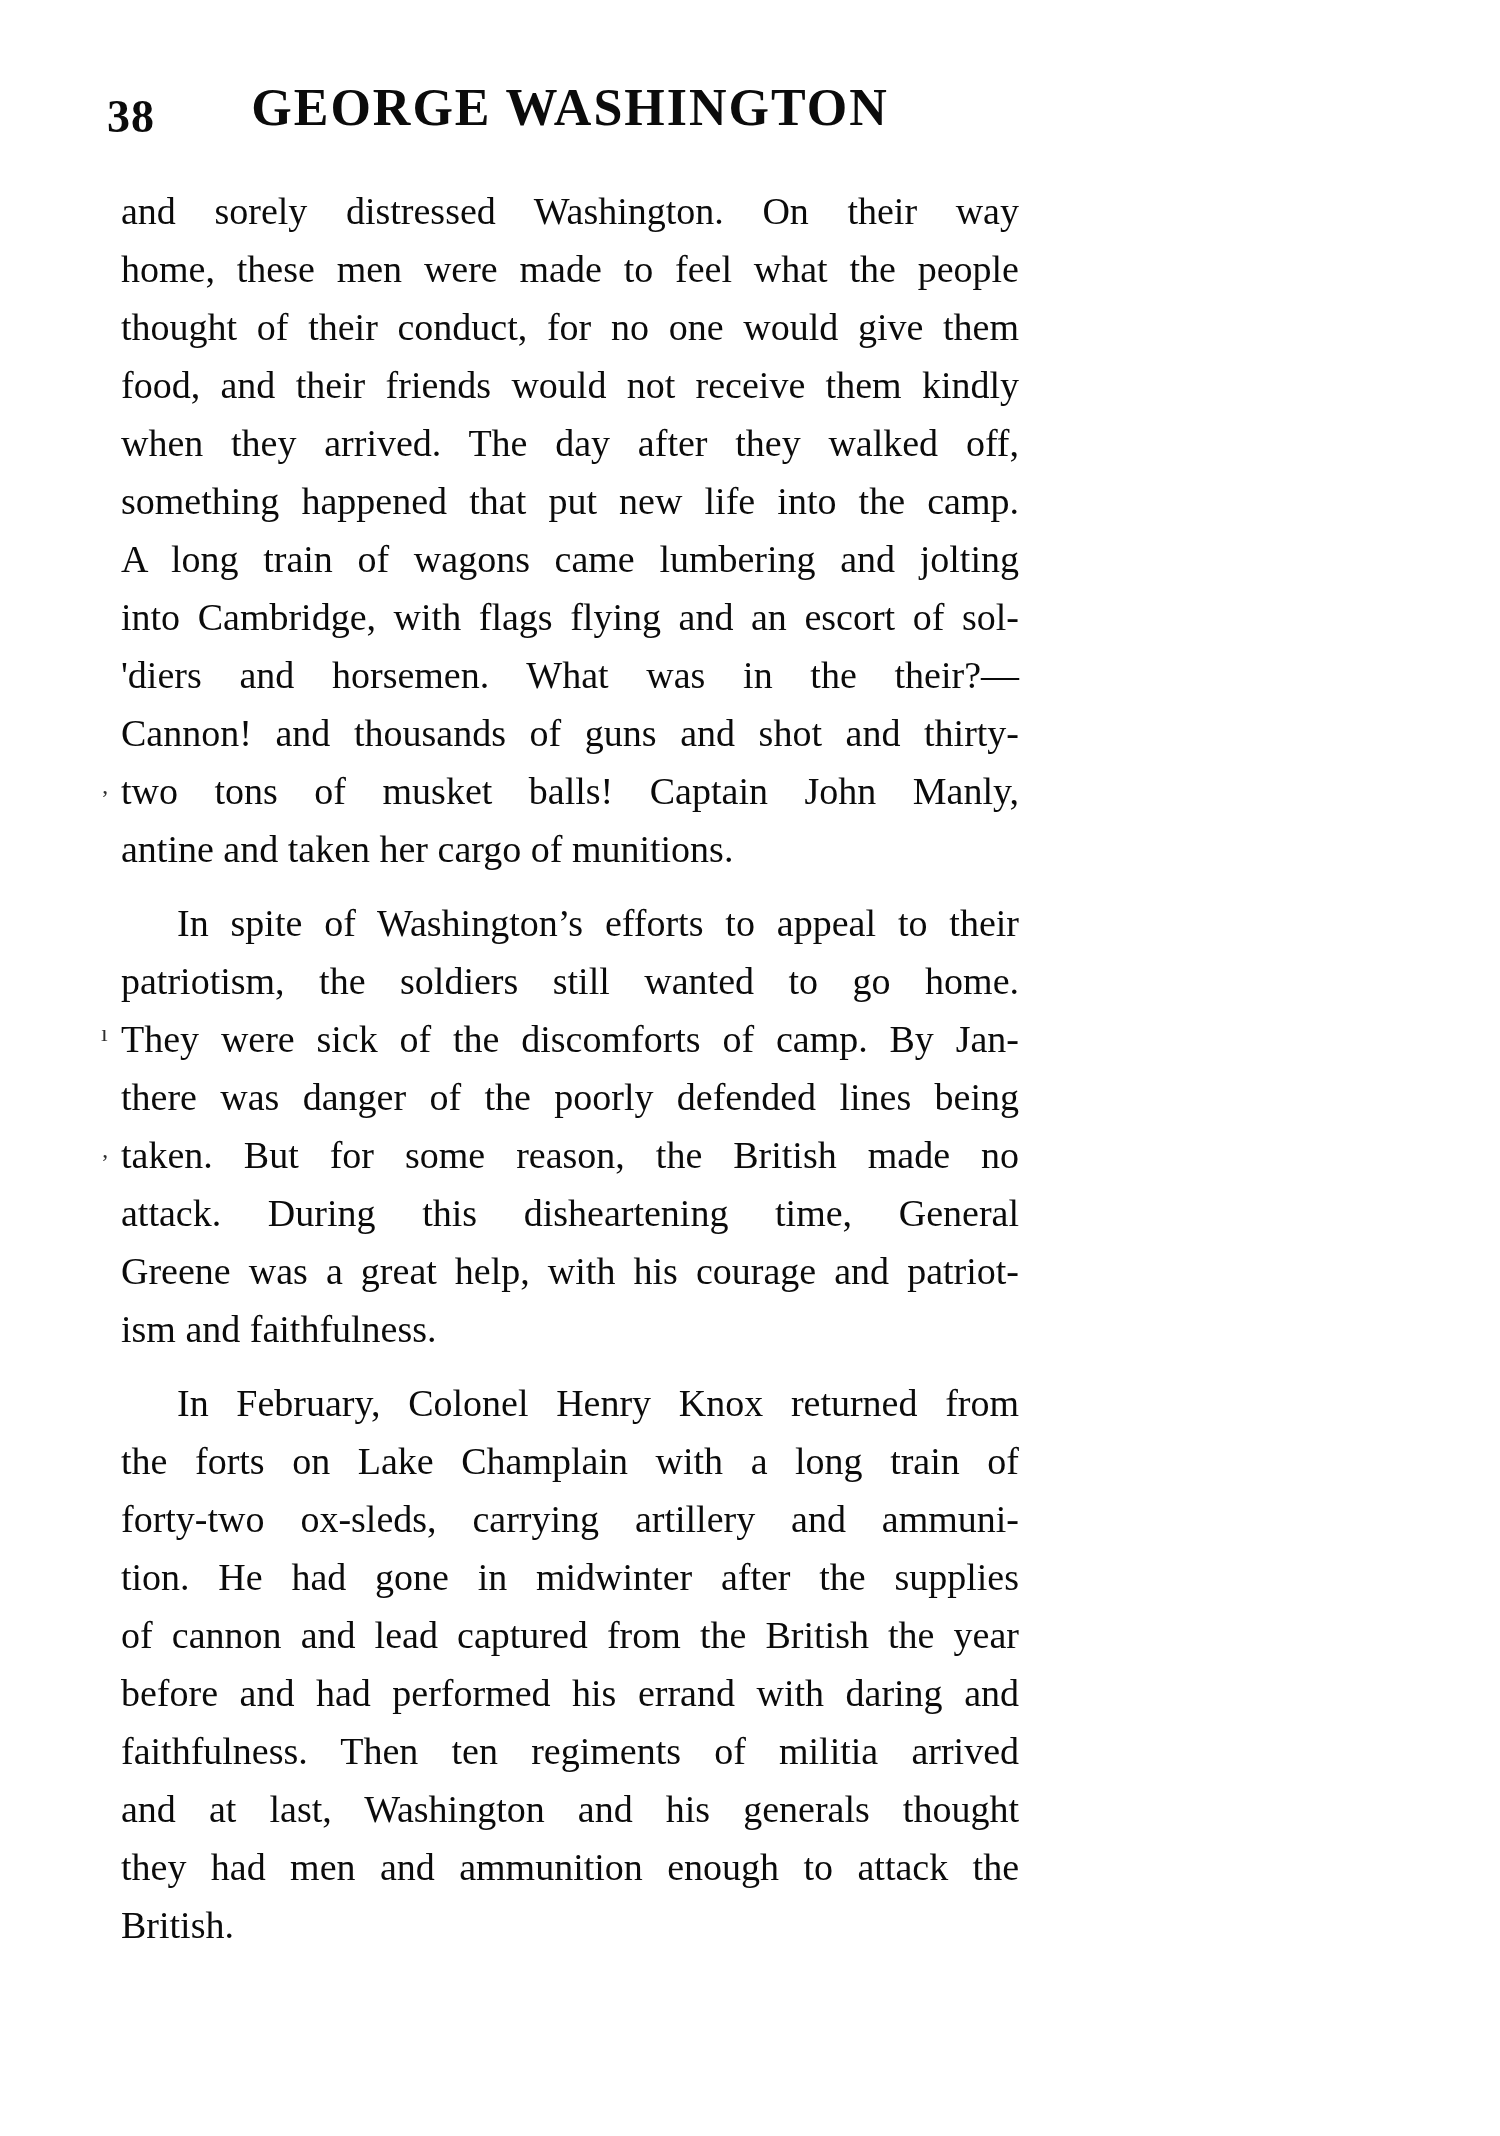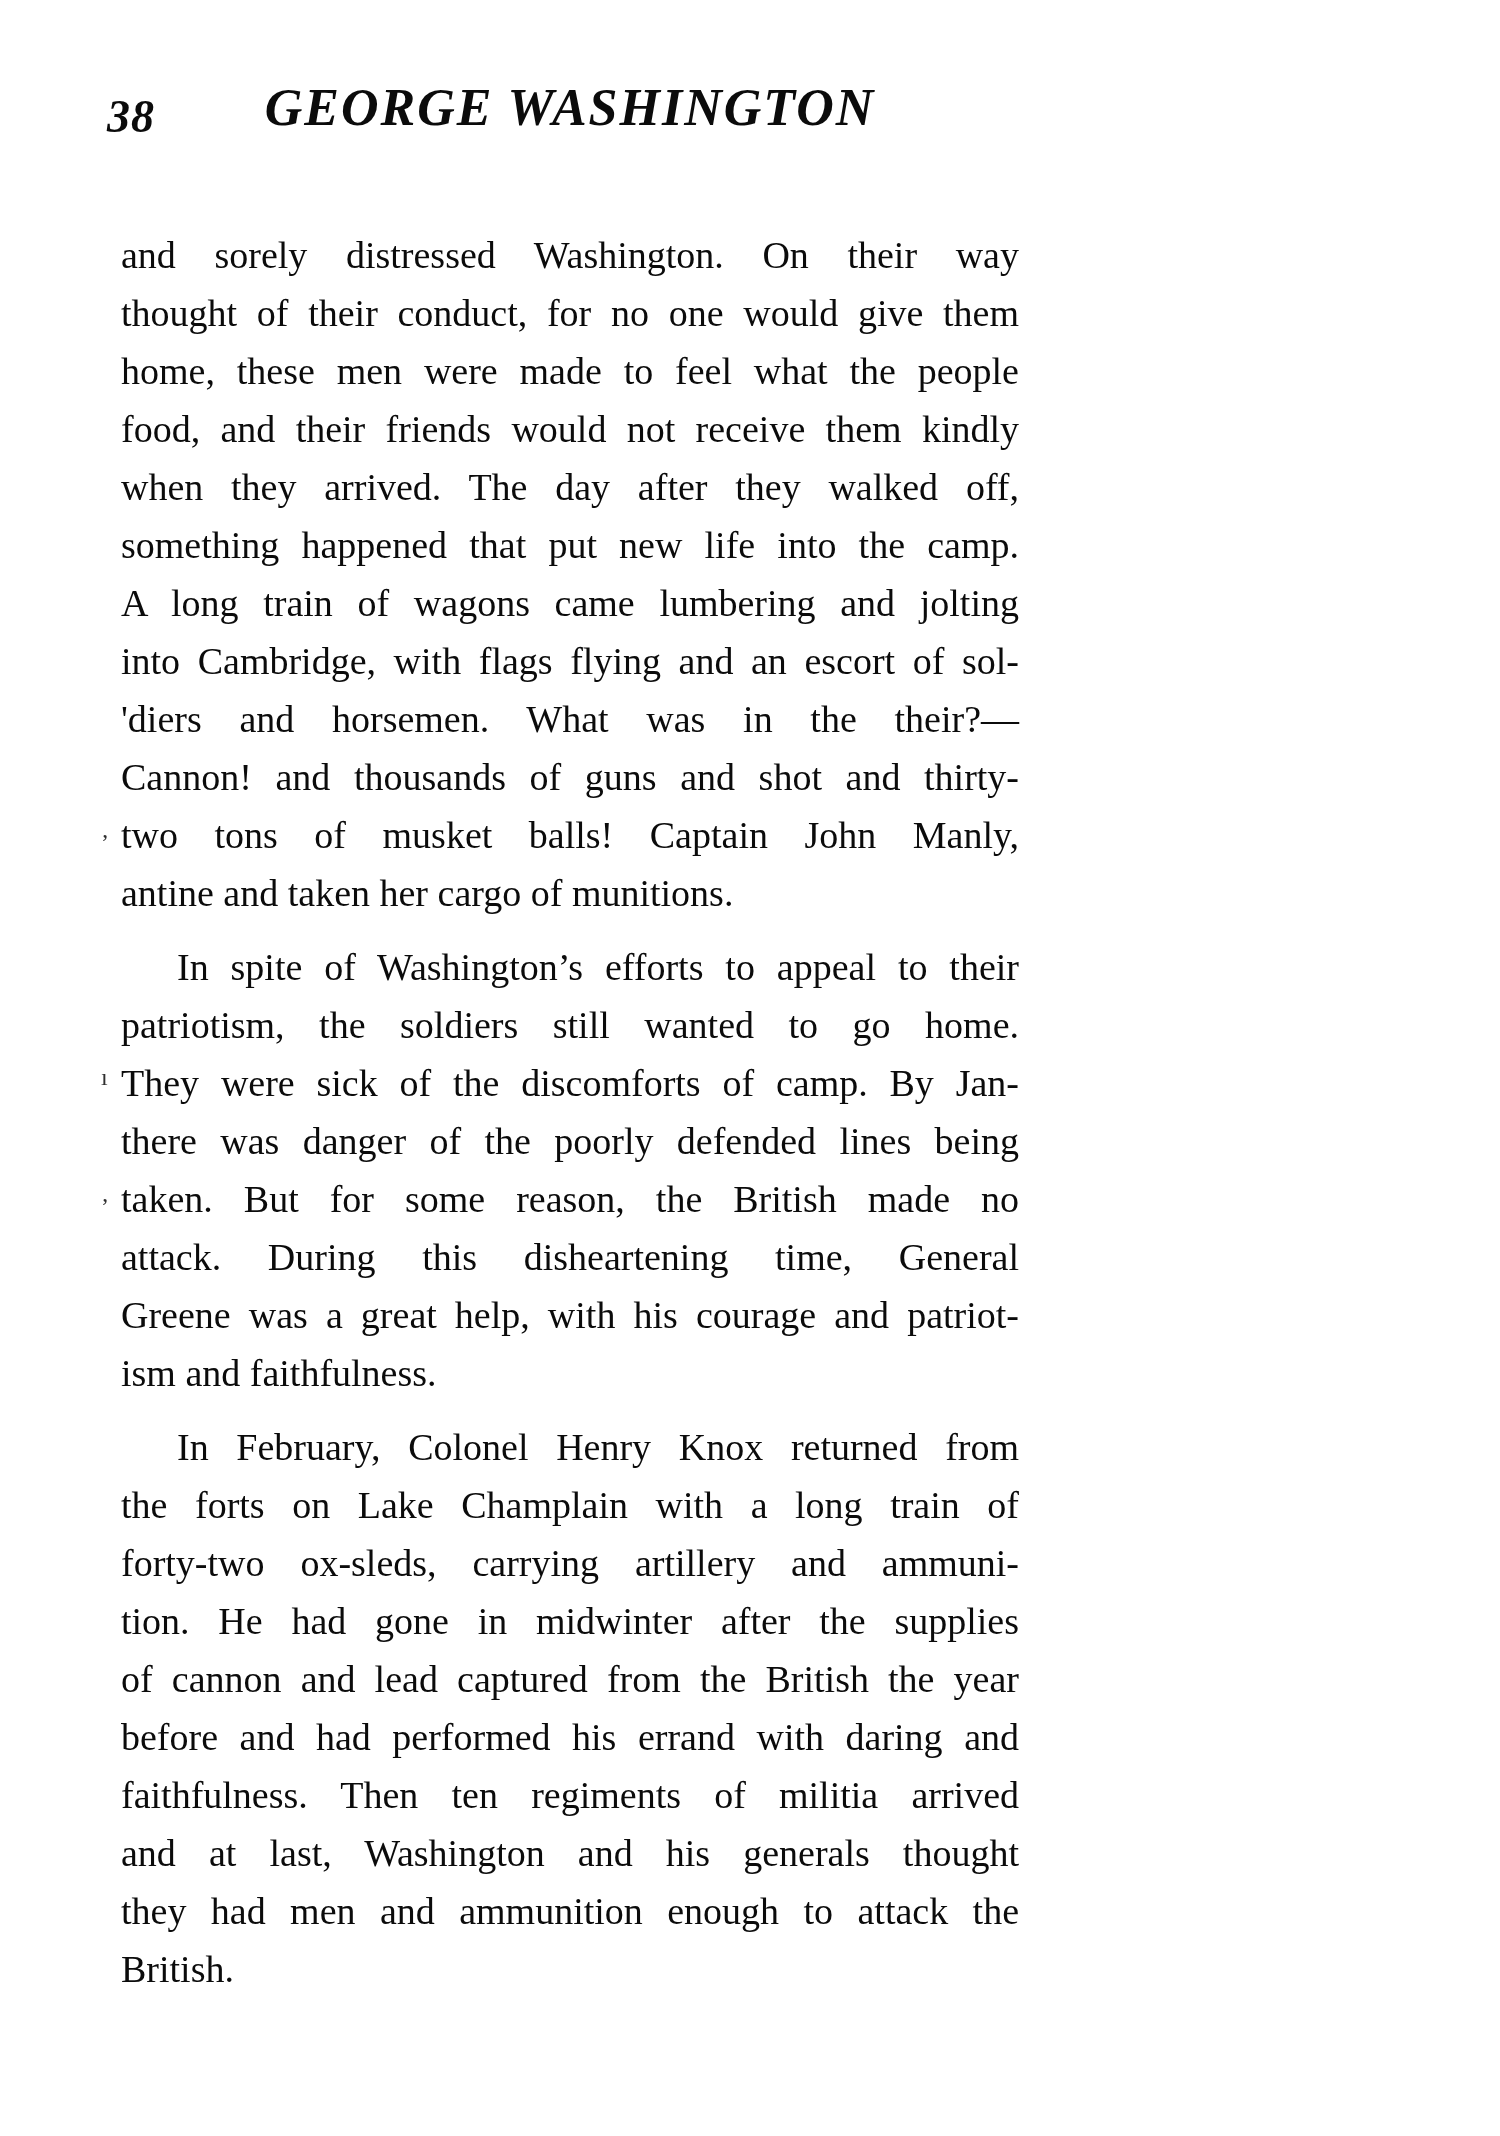--- a/index.html
+++ b/index.html
@@ -19,22 +19,21 @@
   .text-block {
     position: absolute;
     left: 105px;
     top: 78px;
     width: 930px;
   }
   .header {
     position: relative;
     width: 100%;
     height: 72px;
-    margin-bottom: 76px;
-    font-style: italic;
+    margin-bottom: 32px;
   }
   .page-number {
     position: absolute;
     left: 2px;
     top: 12px;
     font-size: 46px;
     font-weight: 700;
     letter-spacing: 1px;
   }
   .header-title {
@@ -84,22 +83,22 @@
 
 <div class="page">
   <div class="text-block">
     <div class="header">
       <span class="page-number">38</span>
       <span class="header-title">GEORGE WASHINGTON</span>
     </div>
     <div class="body-text" id="page-body">
         <div class="paragraph">
           <div class="line">and sorely distressed Washington.  On their way</div>
+          <div class="line">home, these men were made to feel what the people</div>
           <div class="line">thought of their conduct, for no one would give them</div>
-          <div class="line">home, these men were made to feel what the people</div>
           <div class="line">food, and their friends would not receive them kindly</div>
           <div class="line">when they arrived.  The day after they walked off,</div>
           <div class="line">something happened that put new life into the camp.</div>
           <div class="line">A long train of wagons came lumbering and jolting</div>
           <div class="line">into Cambridge, with flags flying and an escort of sol-</div>
           <div class="line">'diers and horsemen.  What was in the their?—</div>
           <div class="line">Cannon! and thousands of guns and shot and thirty-</div>
           <div class="line"><span class="margin-mark">‚</span>two tons of musket balls!  Captain John Manly,</div>
           <div class="line no-just">antine and taken her cargo of munitions.</div>
         </div>

